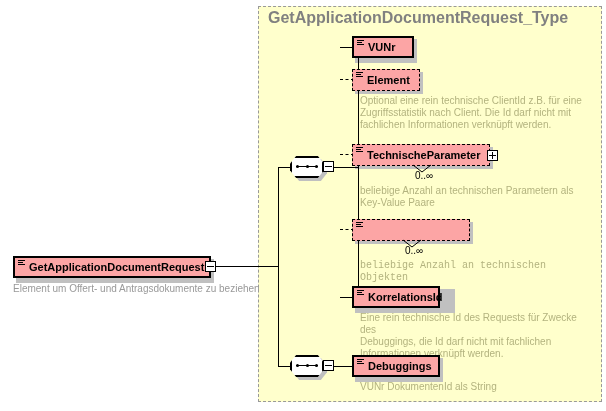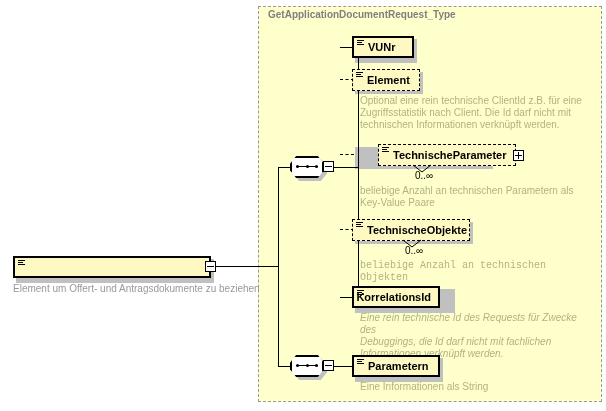--- a/index.html
+++ b/index.html
@@ -23,31 +23,31 @@
     width: 344px;
     height: 396px;
     background: #ffffcc;
     border: 1px dashed #999999;
     box-sizing: border-box;
   }
   .type-title {
     position: absolute;
     left: 268px;
     top: 9px;
-    font-size: 10px;
+    font-size: 16px;
     font-weight: bold;
     color: #808080;
     white-space: nowrap;
   }
 
   
   .node {
     position: absolute;
     box-sizing: border-box;
-    background: #fef9c3;
+    background: #fca5a5;
     height: 22px;
     display: flex;
     align-items: center;
     padding: 0 7px 0 14px;
     font-size: 11px;
     font-weight: bold;
     color: #000000;
     white-space: nowrap;
   }
   .node.required {
@@ -241,20 +241,21 @@
 <div class="type-panel"></div>
 <div class="type-title">GetApplicationDocumentRequest_Type</div>
 
 <div class="node-shadow" style="left:16px; top:259px; width:198px; height:24px;"></div>
 <div class="node required" style="left:13px; top:256px; width:198px;">
   <span class="lines-icon">
       <i></i>
       <i></i>
       <i></i>
     </span>
+  <span>GetApplicationDocumentRequest</span>
 </div>
 <div class="pm-box" style="left:205px; top:261px;"></div>
 <div class="doc outer" style="left:13px; top:283px; width:250px;">Element um Offert- und Antragsdokumente zu beziehen</div>
 
 <div class="ln h" style="left:216px; top:266px; width:62px;"></div>
 <div class="ln v" style="left:278px; top:167px; height:100px;"></div>
 <div class="ln v" style="left:278px; top:266px; height:100px;"></div>
 <div class="ln h" style="left:278px; top:167px; width:12px;"></div>
 <div class="ln h" style="left:278px; top:366px; width:12px;"></div>
 
@@ -288,25 +289,25 @@
 <div class="node optional" style="left:352px; top:69px; width:68px;">
   <span class="lines-icon">
       <i></i>
       <i></i>
       <i></i>
     </span>
   <span>Element</span>
 </div>
 <div class="doc" style="left:360px; top:95px; width:232px;">Optional eine rein technische ClientId z.B. für eine
 Zugriffsstatistik nach Client. Die Id darf nicht mit
-technischen Informationen verknüpft werden.</div>
+fachlichen Informationen verknüpft werden.</div>
 
 <div class="ln dash-h" style="left:340px; top:154px; width:14px;"></div>
 <div class="node-shadow" style="left:355px; top:147px; width:138px; height:22px;"></div>
-<div class="node optional" style="left:352px; top:144px; width:138px;margin-left:26px;">
+<div class="node optional" style="left:352px; top:144px; width:138px;">
   <span class="lines-icon">
       <i></i>
       <i></i>
       <i></i>
     </span>
   <span>TechnischeParameter</span>
   <span class="pm-inline"></span>
 </div>
 <svg class="repeat-tick" style="left:412px; top:164px;" width="20" height="10">
   <path d="M1,1 L10,8 L19,1" fill="none" stroke="#000" stroke-width="1"></path>
@@ -316,39 +317,38 @@
 Key-Value Paare</div>
 
 <div class="ln dash-h" style="left:340px; top:229px; width:14px;"></div>
 <div class="node-shadow" style="left:355px; top:222px; width:118px; height:22px;"></div>
 <div class="node optional" style="left:352px; top:219px; width:118px;">
   <span class="lines-icon">
       <i></i>
       <i></i>
       <i></i>
     </span>
-  <span>TechnischeObjekte</span>
 </div>
 <svg class="repeat-tick" style="left:402px; top:239px;" width="20" height="10">
   <path d="M1,1 L10,8 L19,1" fill="none" stroke="#000" stroke-width="1"></path>
 </svg>
 <div class="card" style="left:405px; top:245px;">0..∞</div>
 <div class="doc" style="left:360px; top:260px; width:232px;font-family:Liberation Mono, monospace;">beliebige Anzahl an technischen Objekten</div>
 
 <div class="ln h" style="left:340px; top:297px; width:18px;"></div>
 <div class="node-shadow" style="left:355px; top:289px; width:100px; height:24px;"></div>
-<div class="node required" style="left:352px; top:286px; width:88px;justify-content:flex-end;">
+<div class="node required" style="left:352px; top:286px; width:88px;">
   <span class="lines-icon">
       <i></i>
       <i></i>
       <i></i>
     </span>
   <span>KorrelationsId</span>
 </div>
-<div class="doc" style="left:360px; top:312px; width:232px;font-style:italic;">Eine rein technische Id des Requests für Zwecke des
+<div class="doc" style="left:360px; top:312px; width:232px;">Eine rein technische Id des Requests für Zwecke des
 Debuggings, die Id darf nicht mit fachlichen
 Informationen verknüpft werden.</div>
 
 <div class="seq" style="left:290px; top:355px;">
   <div class="oct-shadow"></div>
   <div class="oct"></div>
   <div class="dots">
       <b></b>
       <b></b>
       <b></b>
@@ -357,15 +357,15 @@
 </div>
 <div class="ln h" style="left:334px; top:366px; width:18px;"></div>
 
 <div class="node-shadow" style="left:355px; top:358px; width:88px; height:24px;"></div>
 <div class="node required" style="left:352px; top:355px; width:88px;">
   <span class="lines-icon">
       <i></i>
       <i></i>
       <i></i>
     </span>
-  <span>Parametern</span>
-</div>
-<div class="doc" style="left:360px; top:381px; width:232px;">Eine Informationen als String</div>
+  <span>Debuggings</span>
+</div>
+<div class="doc" style="left:360px; top:381px; width:232px;">VUNr DokumentenId als String</div>
 
 </body></html>

